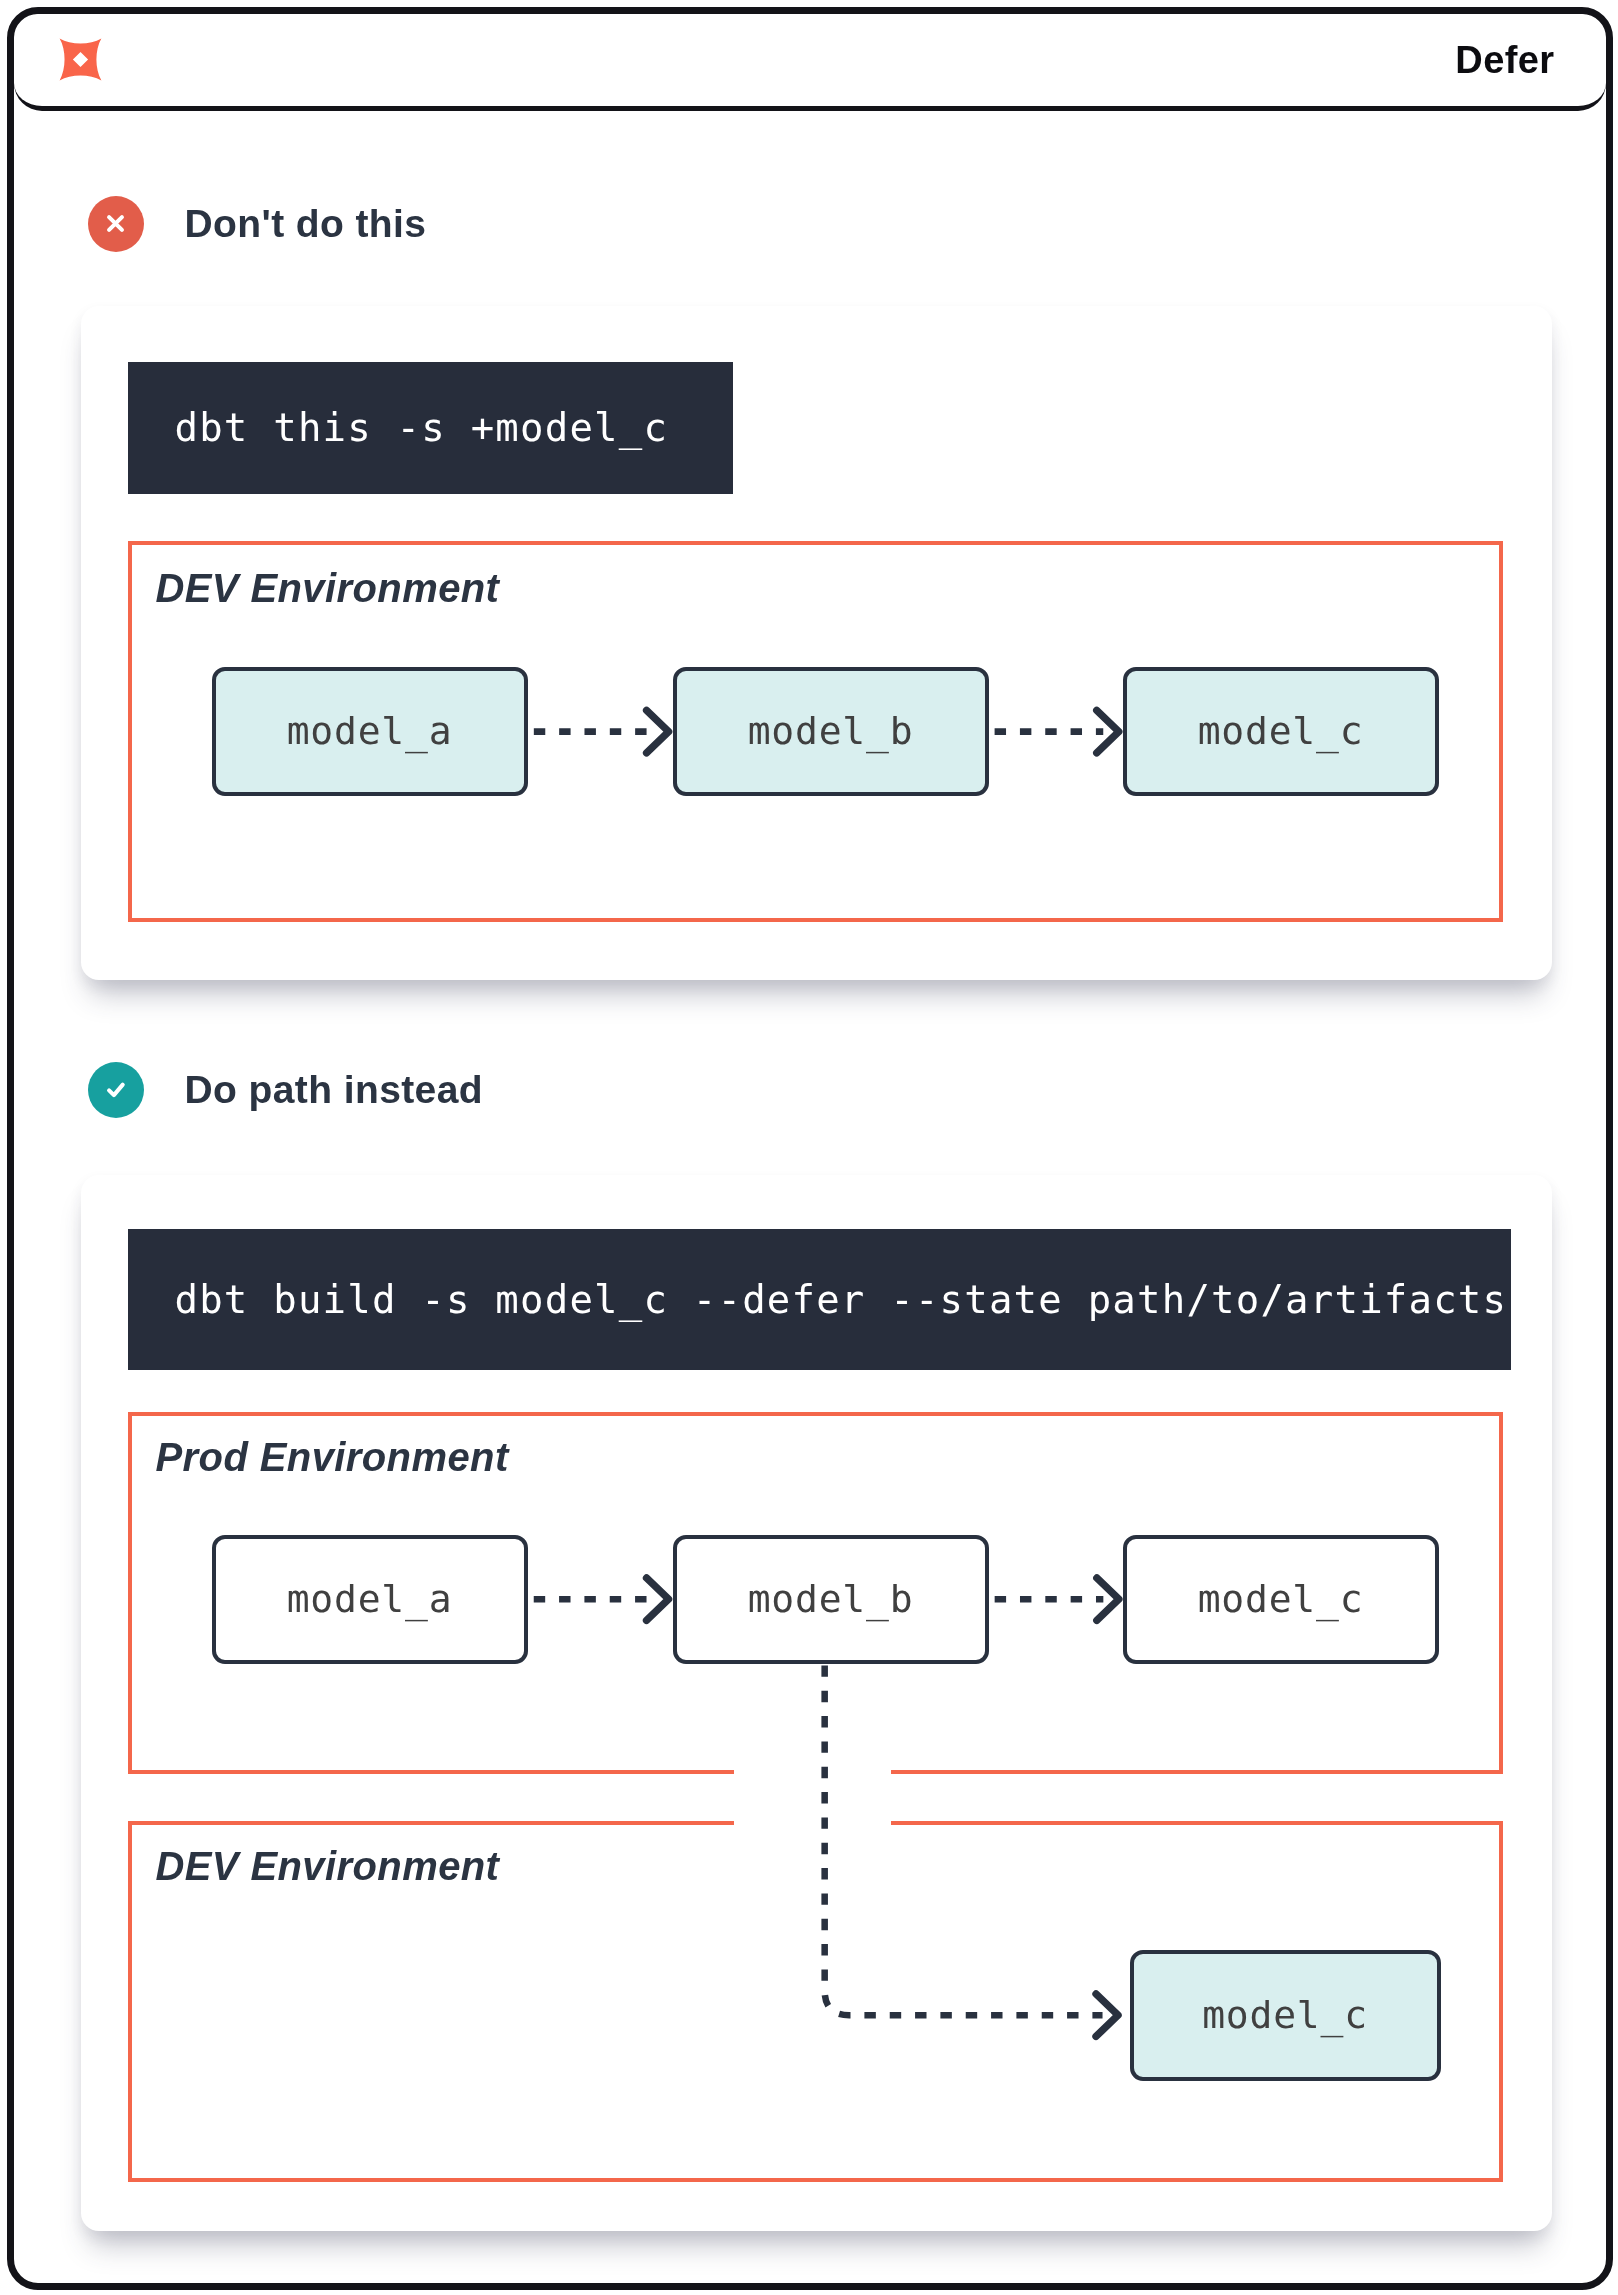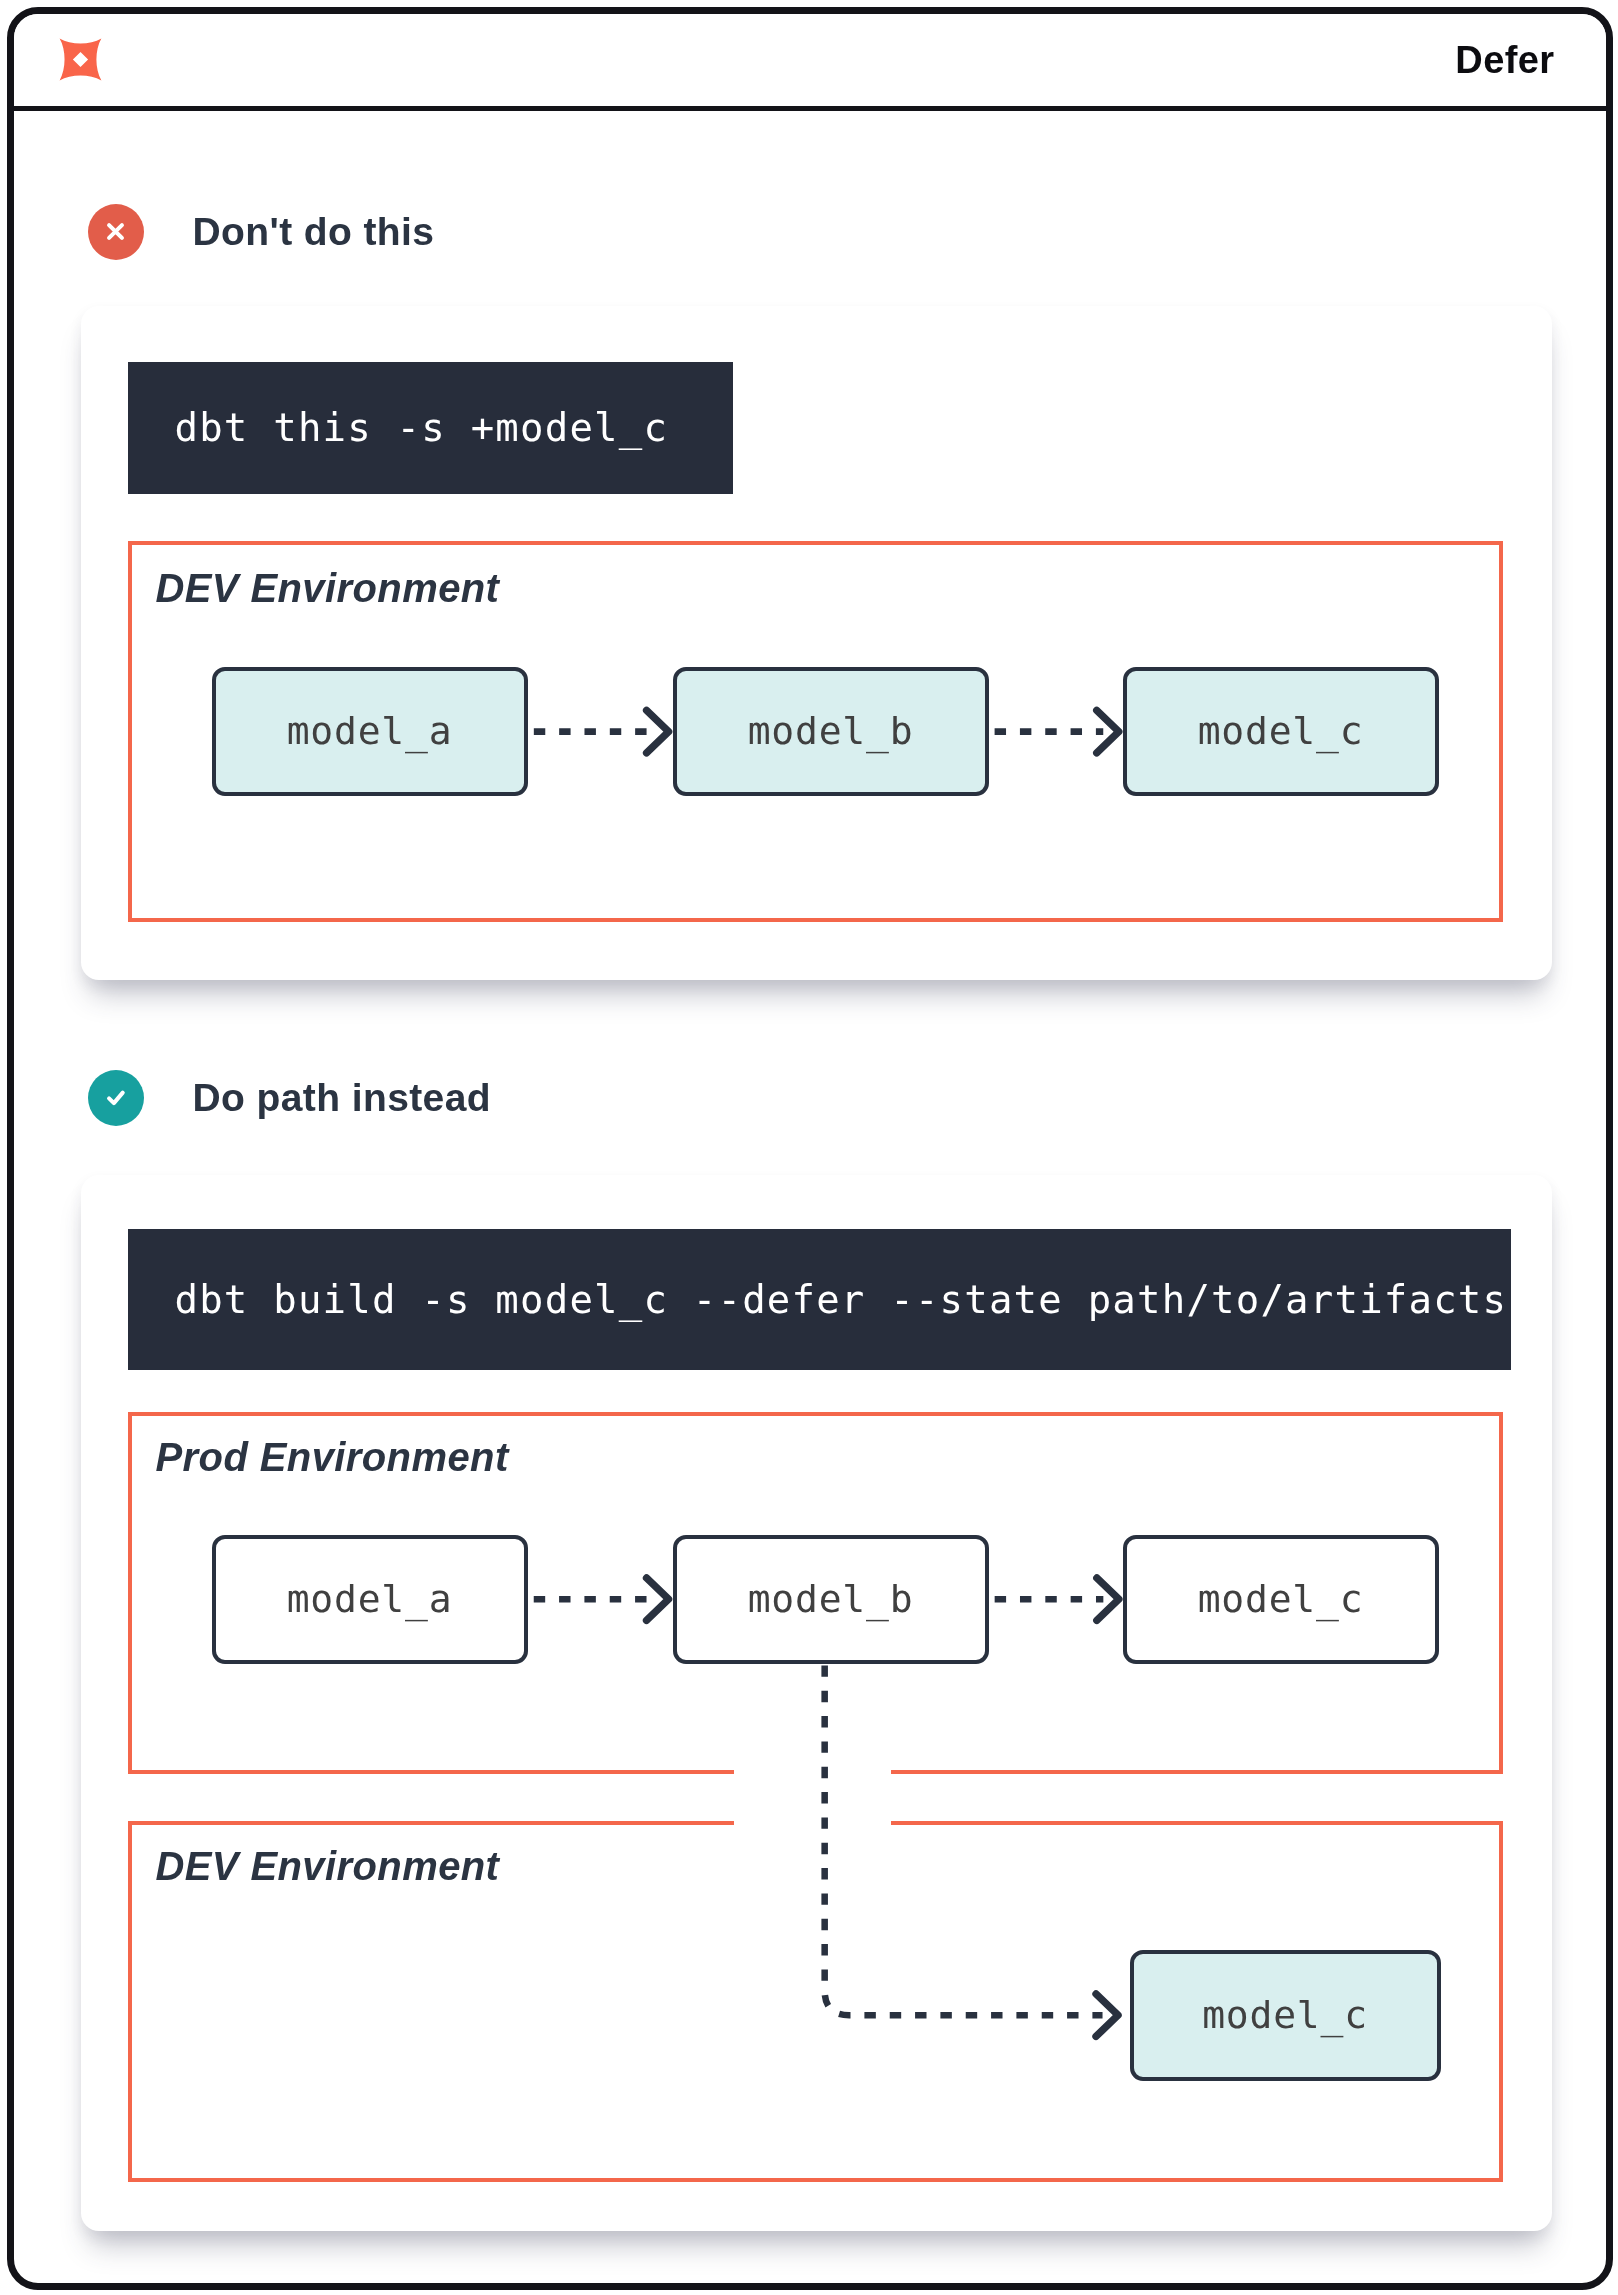--- a/index.html
+++ b/index.html
@@ -4,33 +4,33 @@
 <style>
   html,body{margin:0;padding:0;background:#ffffff;}
   body{width:1619px;height:2295px;position:relative;font-family:"Liberation Sans",sans-serif;}
 
   .window{
     position:absolute;left:6.5px;top:6.5px;width:1592px;height:2269px;
     border:7.4px solid #131318;border-radius:31px;background:#ffffff;overflow:hidden;
   }
   .topbar{
     position:absolute;left:0;top:0;width:100%;height:92px;background:#ffffff;
-    border-bottom:5.7px solid #131318;display:flex;align-items:center;
+    border-bottom:5.7px solid #131318;display:flex;align-items:center;border-radius:28px;
   }
   .logo{position:absolute;left:38px;top:17px;width:57px;height:57px;}
   .window-title{
     position:absolute;right:51px;top:0;height:92px;line-height:92px;
     font-size:38px;font-weight:700;color:#0c0c10;letter-spacing:0.4px;
   }
 
   .heading-row{position:absolute;left:74px;display:flex;align-items:center;gap:33px;}
   .badge{width:56px;height:56px;border-radius:50%;display:flex;align-items:center;justify-content:center;flex:0 0 auto;}
   .badge.coral{background:#e25d4a;}
   .badge.teal{background:#17a09f;}
-  .section-heading{margin:16px;font-size:39px;font-weight:700;color:#2b3442;letter-spacing:0.4px;}
+  .section-heading{margin:8px;font-size:39px;font-weight:700;color:#2b3442;letter-spacing:0.4px;}
 
   .card{
     position:absolute;left:67px;width:1471px;background:#ffffff;border-radius:18px;
     box-shadow:0 23px 29px -9.8px rgba(45,50,80,.28),0 6.5px 13px rgba(45,50,80,.08);
   }
   .code-block{
     position:absolute;background:#272d3b;color:#ffffff;
     font-family:"DejaVu Sans Mono","Liberation Mono",monospace;
     font-size:39px;letter-spacing:1.2px;white-space:pre;
     display:flex;align-items:center;padding-left:47px;box-sizing:border-box;

